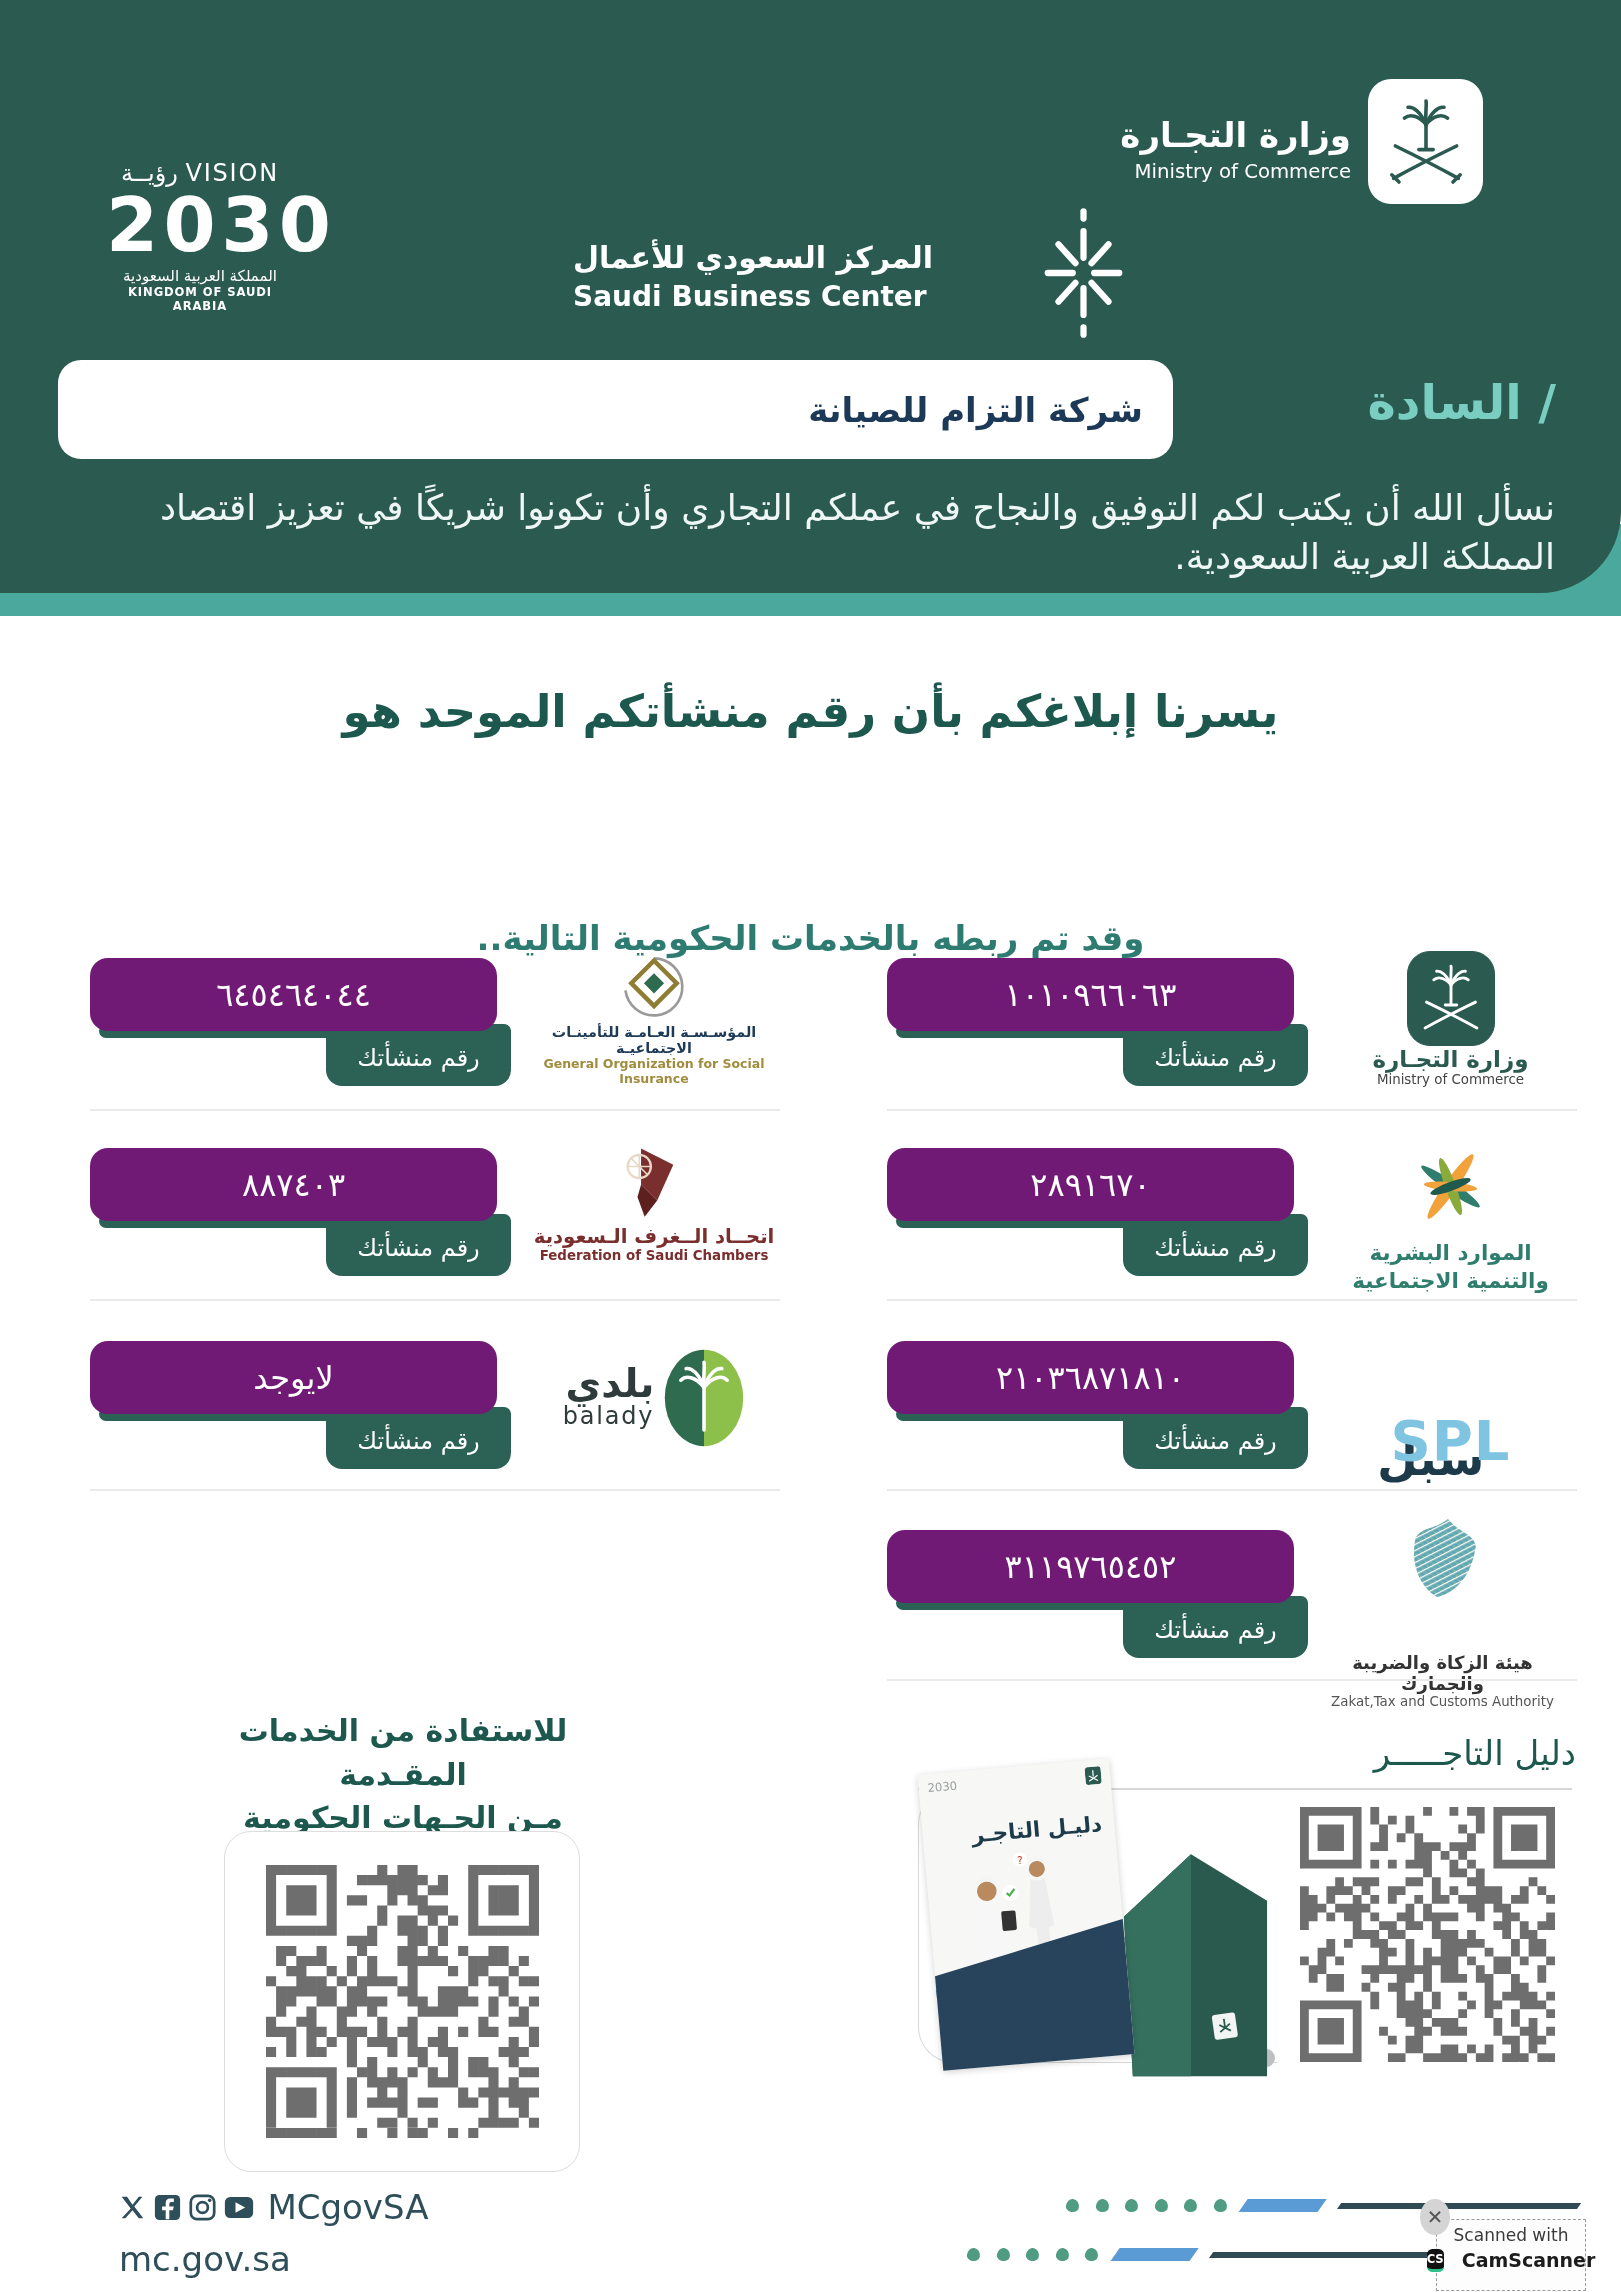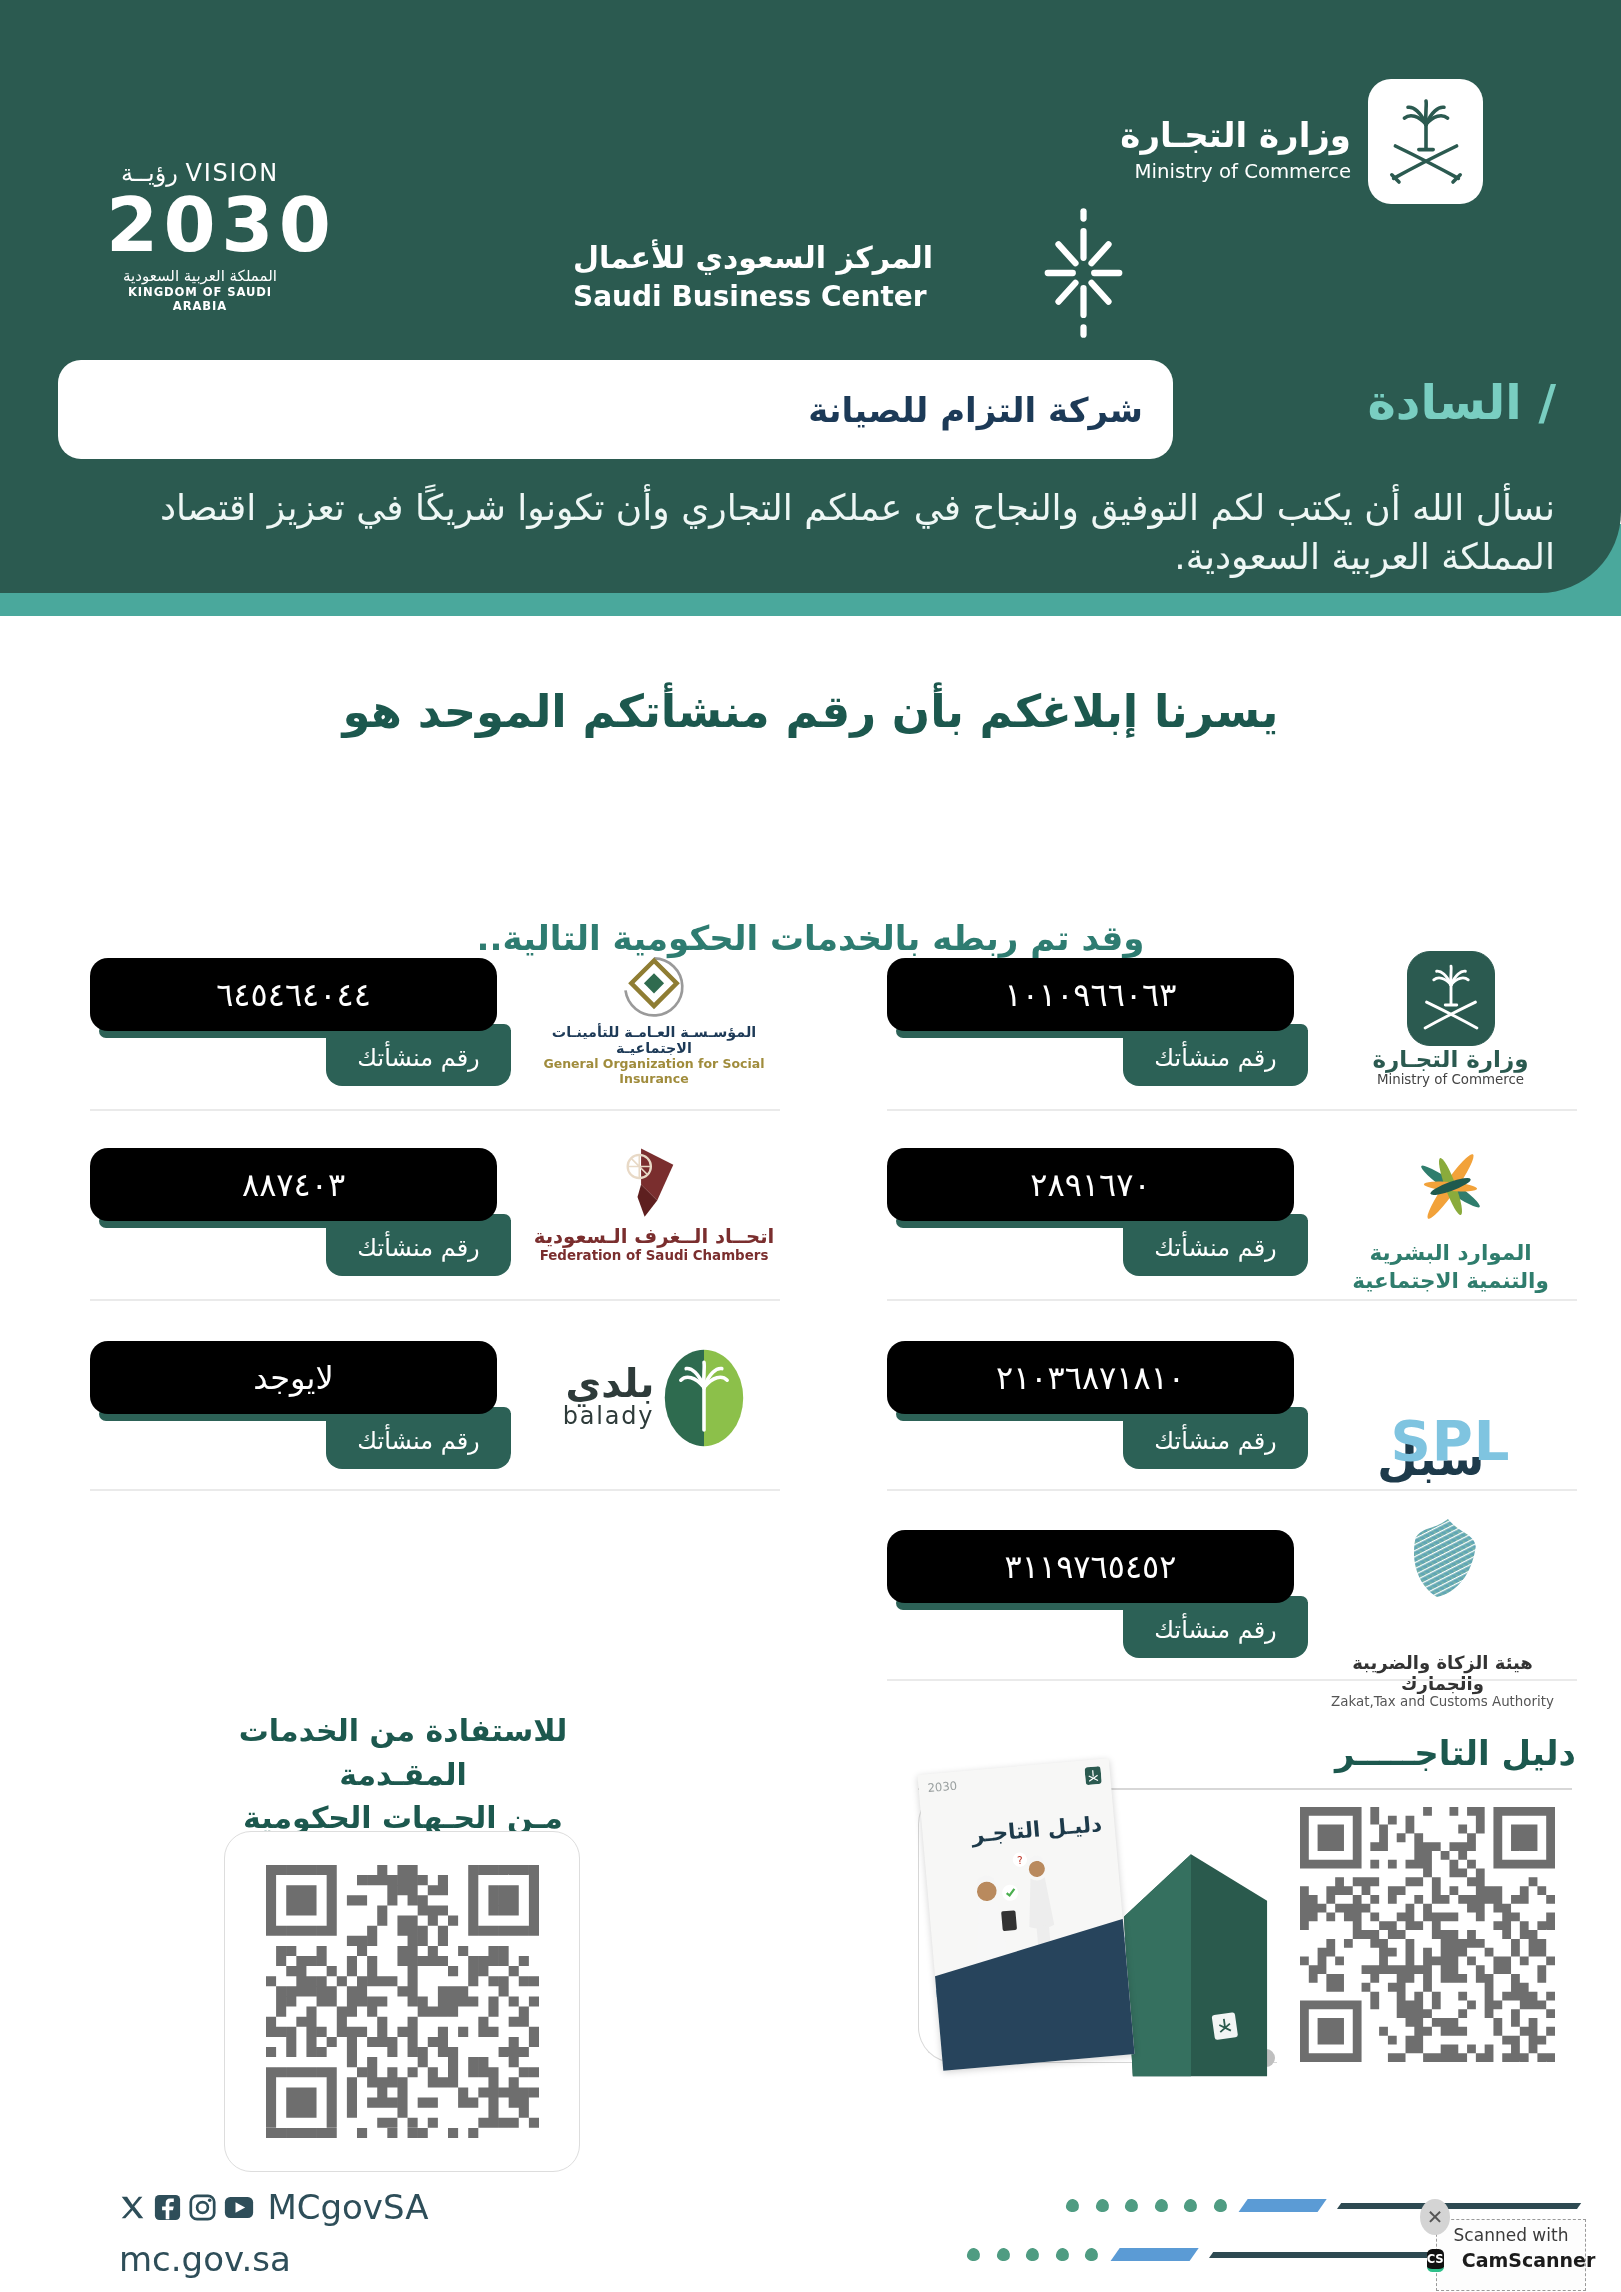--- a/index.html
+++ b/index.html
@@ -37,21 +37,21 @@
   .main-title{position:absolute;left:0;top:685px;width:1621px;text-align:center;
               color:#1c584e;font-size:45px;font-weight:bold;direction:rtl;}
   .num-pill{position:absolute;left:524px;top:797px;width:573px;height:99px;background:#275a50;
             border-radius:41px;display:flex;align-items:center;justify-content:center;}
   .num-pill span{color:#fff;font-size:41px;letter-spacing:1.8px;}
   .sub-title{position:absolute;left:0;top:918px;width:1621px;text-align:center;
              color:#2e7c71;font-size:34px;font-weight:bold;direction:rtl;}
 
   
   .svc{position:absolute;width:421px;height:125px;}
-  .svc-pill{position:absolute;left:0;top:0;width:407px;height:73px;background:#000000;
+  .svc-pill{position:absolute;left:0;top:0;width:407px;height:73px;background:#701a75;
             border-radius:18px;display:flex;align-items:center;justify-content:center;z-index:2;}
   .svc-num{color:#fff;font-size:32px;letter-spacing:0.9px;}
   .svc-strip{position:absolute;left:9px;top:66px;width:412px;height:14.3px;background:#2c6156;
              border-radius:7.2px;z-index:1;}
   .svc-tab{position:absolute;left:236px;top:72px;width:185px;height:56px;background:#2c6156;
            border-radius:0 0 16px 16px;display:flex;align-items:center;justify-content:center;z-index:1;}
   .svc-tab span{color:#fff;font-size:24px;direction:rtl;}
   .divider{position:absolute;height:1.8px;background:#eaeaea;width:690px;}
   .svc-logo{position:absolute;text-align:center;direction:rtl;}
 
@@ -71,21 +71,21 @@
   .spl-en{position:relative;font-size:56px;font-weight:bold;color:#7fc4e0;letter-spacing:0.9px;}
   .zatca-ar{font-size:18px;color:#333;font-weight:bold;margin-top:48px;}
   .zatca-en{font-size:13.4px;color:#555;}
 
   
   .bl-title{position:absolute;left:179px;top:1709px;width:448px;text-align:center;direction:rtl;
             color:#1c584e;font-size:30px;font-weight:bold;line-height:1.45;}
   .qr-card{position:absolute;left:224px;top:1831px;width:354px;height:339px;background:#fff;
            border:1.8px solid #ddd;border-radius:27px;display:flex;align-items:center;justify-content:center;}
   .br-title{position:absolute;left:1254px;top:1733px;width:322px;text-align:right;direction:rtl;
-            color:#1c584e;font-size:34px;font-weight:bold;}
+            color:#1c584e;font-size:34px;font-weight:normal;}
   .br-line{position:absolute;left:918px;top:1788px;width:654px;height:1.8px;background:#d7d7d7;}
   .br-frame{position:absolute;left:918px;top:1788px;width:358px;height:274px;
             border-left:1.8px solid #d7d7d7;border-bottom:1.8px solid #d7d7d7;
             border-radius:36px 0 0 36px;}
   .br-dot{position:absolute;left:1257px;top:2049px;width:18px;height:18px;border-radius:50%;background:#bfbfbf;}
   .qr2{position:absolute;left:1300px;top:1807px;width:255px;height:255px;}
 
   .folder{position:absolute;left:1106px;top:1845px;}
   .brochure{position:absolute;left:930px;top:1766px;width:192px;height:297px;background:#f7f7f6;
             transform:rotate(-5deg);box-shadow:0 1.8px 7.2px rgba(0,0,0,0.18);overflow:hidden;}

